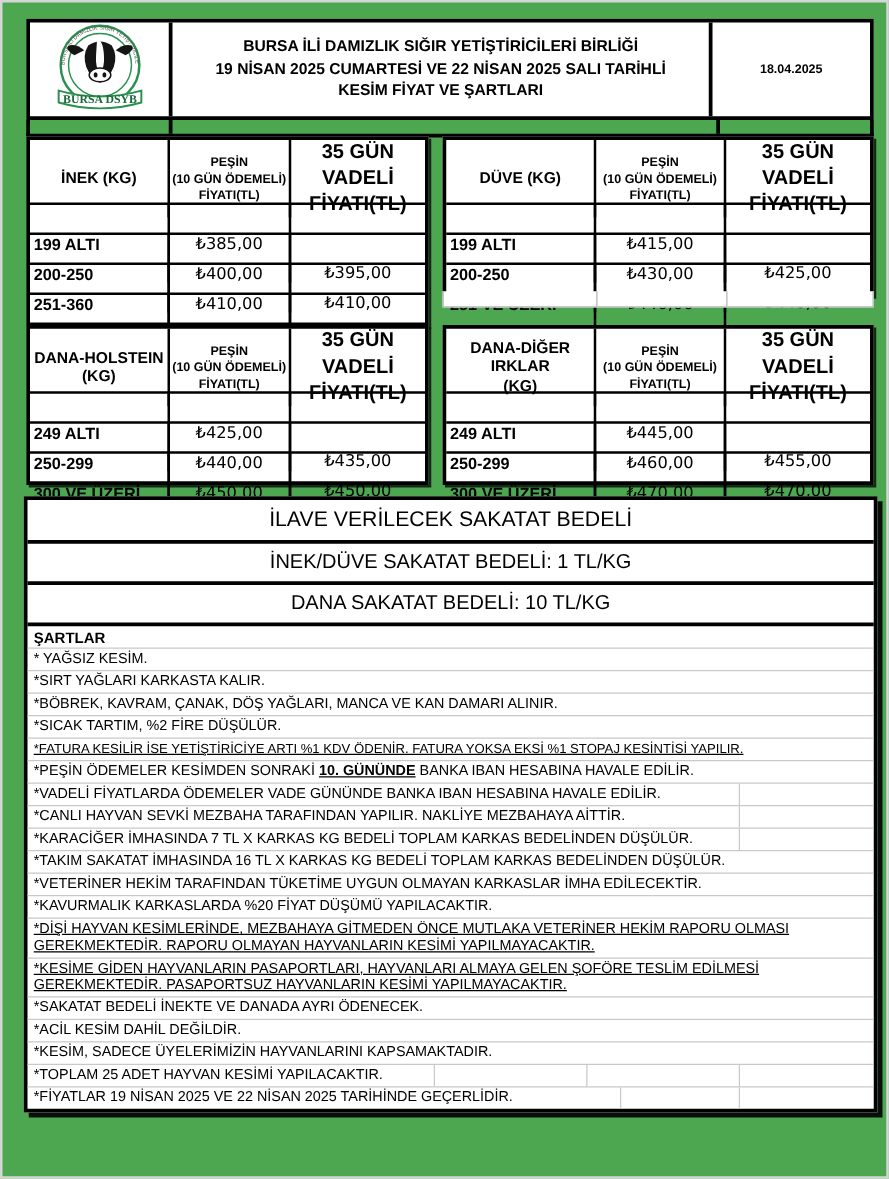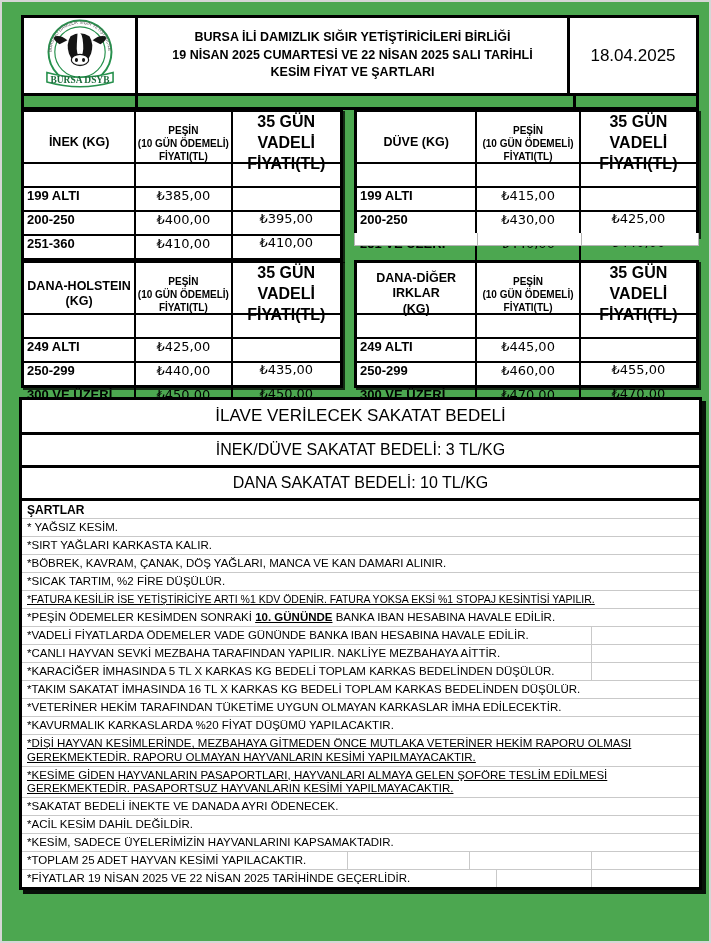--- a/index.html
+++ b/index.html
@@ -9,21 +9,21 @@
 
   
   .header-box{position:absolute;left:19px;top:13px;width:678px;height:81px;
               box-sizing:border-box;background:#fff;border:3px solid #000;display:flex;}
   .logo-cell{width:114px;box-sizing:border-box;border-right:3px solid #000;
              display:flex;align-items:center;justify-content:center;}
   .title-cell{flex:1;box-sizing:border-box;border-right:3px solid #000;
               display:flex;flex-direction:column;align-items:center;justify-content:center;
               text-align:center;font-weight:bold;font-size:12.5px;line-height:1.4;padding:2px 14px;}
   .date-cell{width:126px;display:flex;align-items:center;justify-content:center;
-             font-weight:normal;font-size:17px;}
+             font-weight:bold;font-size:10px;}
 
   
   .green-strip{position:absolute;left:19px;top:94px;width:678px;height:14px;
                box-sizing:border-box;border:3px solid #000;border-top:none;}
   .green-strip .gdiv{position:absolute;top:0;bottom:0;width:3px;background:#000;}
 
   
   .ptable{position:absolute;box-sizing:border-box;background:#fff;border:3px solid #000;
           box-shadow:2px 2px 0 rgba(0,0,0,0.75);}
   .phead{display:grid;grid-template-columns:35.5% 30.5% 34%;height:50px;border-bottom:2px solid #000;}
@@ -219,33 +219,33 @@
         <div class="prow">
           <div class="pc pc-cat">300 VE ÜZERİ</div>
           <div class="pc pc-val">₺470,00</div>
           <div class="pc pc-val">₺480,00</div>
         </div>
       </div>
   </div>
 
   <div class="big-box">
     <div class="sakrow sak-1">İLAVE VERİLECEK SAKATAT BEDELİ</div>
-    <div class="sakrow sak-2">İNEK/DÜVE SAKATAT BEDELİ: 3 TL/KG</div>
+    <div class="sakrow sak-2">İNEK/DÜVE SAKATAT BEDELİ: 1 TL/KG</div>
     <div class="sakrow sak-3">DANA SAKATAT BEDELİ: 10 TL/KG</div>
     <div class="terms-header">ŞARTLAR</div>
     <div id="terms-list">
         <div class="srow"><span class="stxt">* YAĞSIZ KESİM.</span></div>
         <div class="srow"><span class="stxt">*SIRT YAĞLARI KARKASTA KALIR.</span></div>
         <div class="srow"><span class="stxt">*BÖBREK, KAVRAM, ÇANAK, DÖŞ YAĞLARI, MANCA VE KAN DAMARI ALINIR.</span></div>
         <div class="srow"><span class="stxt">*SICAK TARTIM, %2 FİRE DÜŞÜLÜR.</span></div>
         <div class="srow small"><span class="stxt">*FATURA KESİLİR İSE YETİŞTİRİCİYE ARTI %1 KDV ÖDENİR. FATURA YOKSA EKSİ %1 STOPAJ KESİNTİSİ YAPILIR.</span></div>
         <div class="srow"><span class="stxt">*PEŞİN ÖDEMELER KESİMDEN SONRAKİ </span><span class="stxt-b">10. GÜNÜNDE</span><span class="stxt"> BANKA IBAN HESABINA HAVALE EDİLİR.</span></div>
         <div class="srow"><span class="stxt">*VADELİ FİYATLARDA ÖDEMELER VADE GÜNÜNDE BANKA IBAN HESABINA HAVALE EDİLİR.</span><span class="vdiv" style="left: 84%;"></span></div>
         <div class="srow"><span class="stxt">*CANLI HAYVAN SEVKİ MEZBAHA TARAFINDAN YAPILIR. NAKLİYE MEZBAHAYA AİTTİR.</span><span class="vdiv" style="left: 84%;"></span></div>
-        <div class="srow"><span class="stxt">*KARACİĞER İMHASINDA 5 TL X KARKAS KG BEDELİ TOPLAM KARKAS BEDELİNDEN DÜŞÜLÜR.</span><span class="vdiv" style="left: 84%;"></span></div>
+        <div class="srow"><span class="stxt">*KARACİĞER İMHASINDA 7 TL X KARKAS KG BEDELİ TOPLAM KARKAS BEDELİNDEN DÜŞÜLÜR.</span><span class="vdiv" style="left: 84%;"></span></div>
         <div class="srow"><span class="stxt">*TAKIM SAKATAT İMHASINDA 16 TL X KARKAS KG BEDELİ TOPLAM KARKAS BEDELİNDEN DÜŞÜLÜR.</span></div>
         <div class="srow"><span class="stxt">*VETERİNER HEKİM TARAFINDAN TÜKETİME UYGUN OLMAYAN KARKASLAR İMHA EDİLECEKTİR.</span></div>
         <div class="srow"><span class="stxt">*KAVURMALIK KARKASLARDA %20 FİYAT DÜŞÜMÜ YAPILACAKTIR.</span></div>
         <div class="srow bold underline"><span class="stxt">*DİŞİ HAYVAN KESİMLERİNDE, MEZBAHAYA GİTMEDEN ÖNCE MUTLAKA VETERİNER HEKİM RAPORU OLMASI GEREKMEKTEDİR. RAPORU OLMAYAN HAYVANLARIN KESİMİ YAPILMAYACAKTIR.</span></div>
         <div class="srow bold underline"><span class="stxt">*KESİME GİDEN HAYVANLARIN PASAPORTLARI, HAYVANLARI ALMAYA GELEN ŞOFÖRE TESLİM EDİLMESİ GEREKMEKTEDİR. PASAPORTSUZ HAYVANLARIN KESİMİ YAPILMAYACAKTIR.</span></div>
         <div class="srow"><span class="stxt">*SAKATAT BEDELİ İNEKTE VE DANADA AYRI ÖDENECEK.</span></div>
         <div class="srow"><span class="stxt">*ACİL KESİM DAHİL DEĞİLDİR.</span></div>
         <div class="srow"><span class="stxt">*KESİM, SADECE ÜYELERİMİZİN HAYVANLARINI KAPSAMAKTADIR.</span></div>
         <div class="srow bold"><span class="stxt">*TOPLAM 25 ADET HAYVAN KESİMİ YAPILACAKTIR.</span><span class="vdiv" style="left: 48%;"></span><span class="vdiv" style="left: 66%;"></span><span class="vdiv" style="left: 84%;"></span></div>
         <div class="srow bold"><span class="stxt">*FİYATLAR 19 NİSAN 2025 VE 22 NİSAN 2025 TARİHİNDE GEÇERLİDİR.</span><span class="vdiv" style="left: 70%;"></span><span class="vdiv" style="left: 84%;"></span></div>

